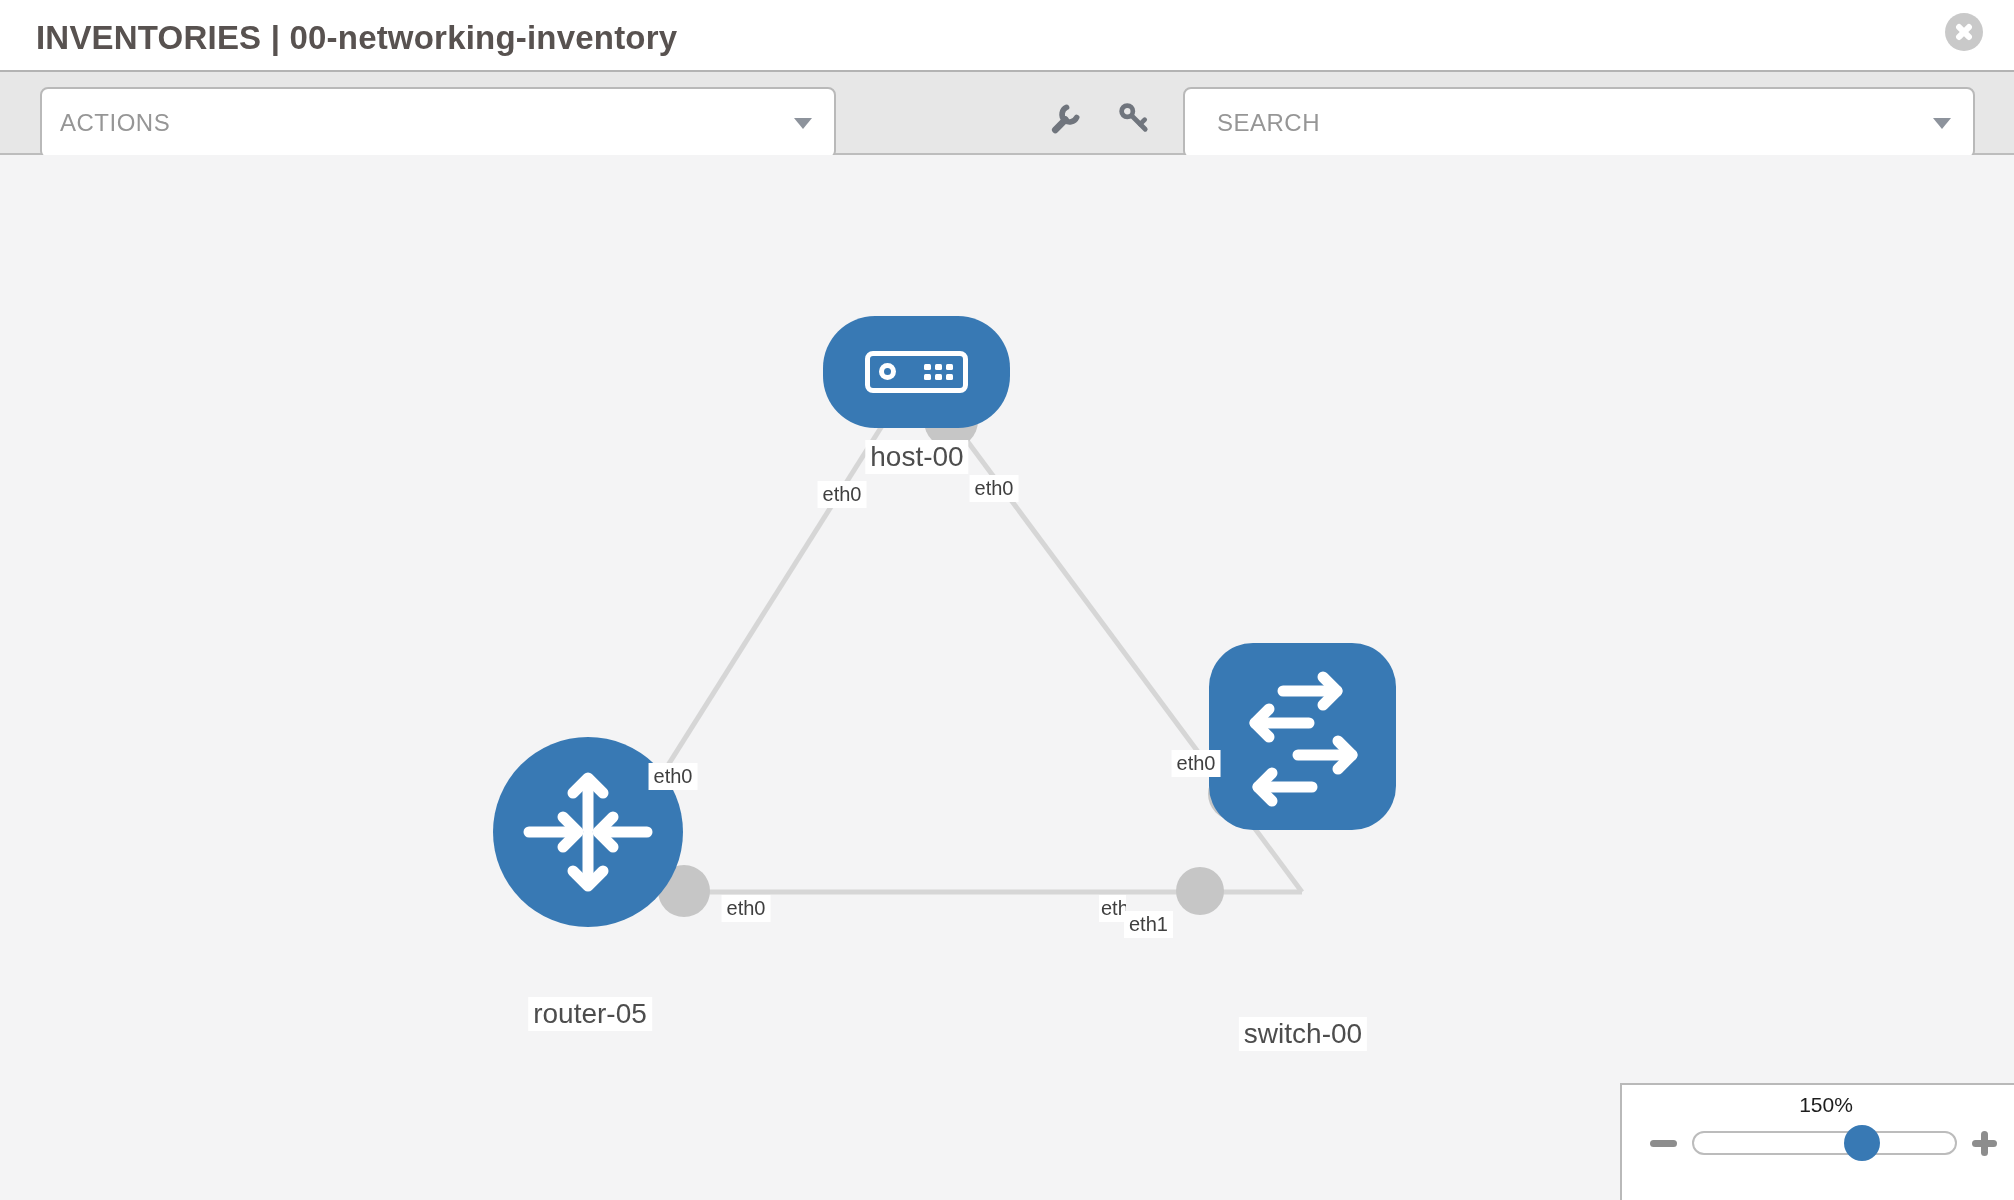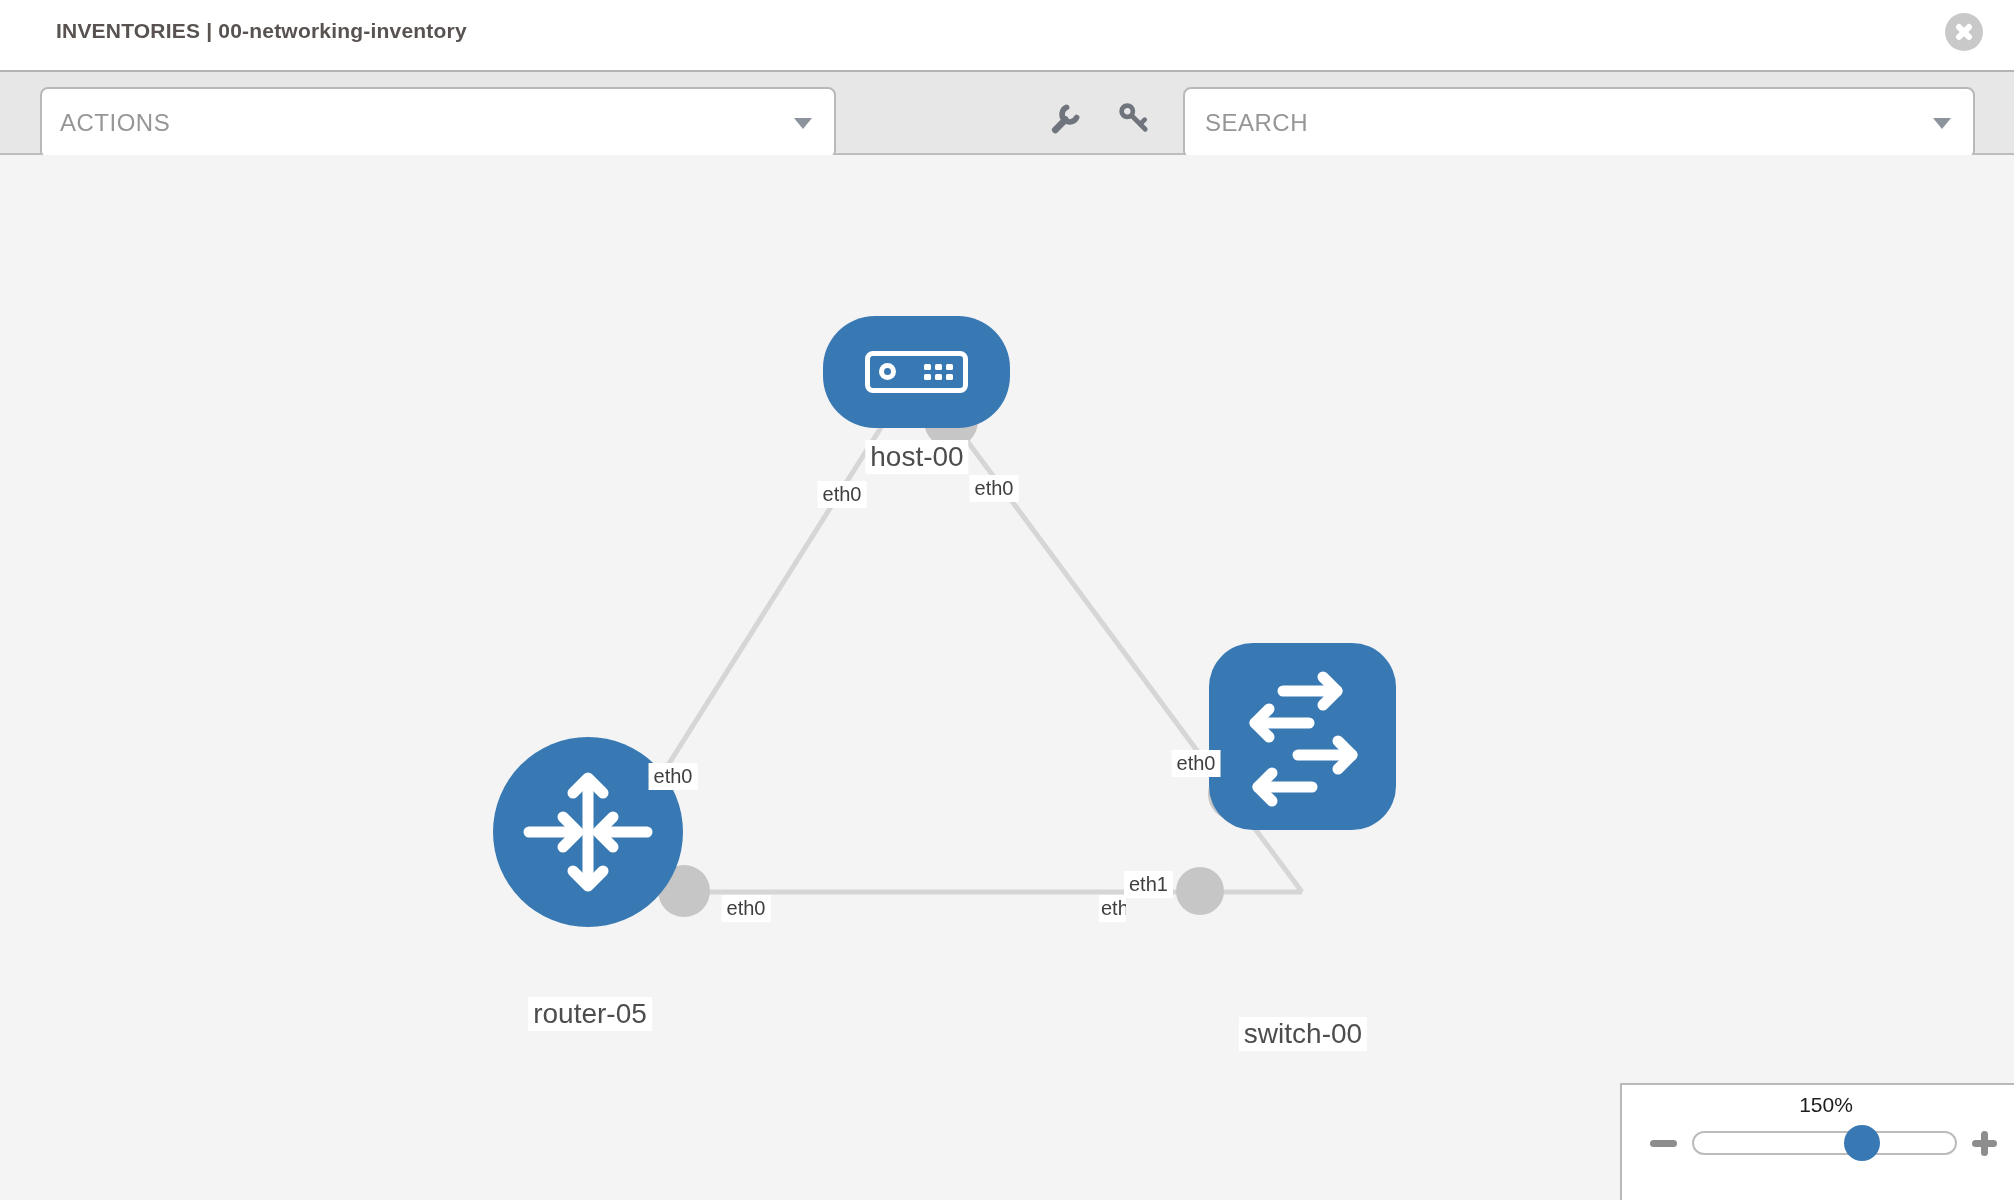--- a/index.html
+++ b/index.html
@@ -2,37 +2,37 @@
 <html><head>
 <meta charset="utf-8">
 <style>
   html,body{margin:0;padding:0;background:#fff;}
   body{width:2014px;height:1200px;position:relative;overflow:hidden;
        font-family:"Liberation Sans", sans-serif;}
   .window{position:absolute;inset:0;}
 
   
   .hdr{position:absolute;left:0;top:0;width:100%;height:70px;background:#ffffff;}
-  .hdr-title{position:absolute;left:56px;top:19px;font-size:21px;font-weight:bold;color:#585250;letter-spacing:.2px;}
+  .hdr-title{position:absolute;left:36px;top:19px;font-size:33px;font-weight:bold;color:#585250;letter-spacing:.2px;}
   .close-btn{position:absolute;left:1945px;top:13px;width:38px;height:38px;border-radius:50%;
              background:#c9c9c9;cursor:pointer;}
   .close-btn .bar{position:absolute;left:9px;top:16px;width:20px;height:6px;border-radius:3px;background:#fff;}
   .close-btn .bar.b1{transform:rotate(45deg);}
   .close-btn .bar.b2{transform:rotate(-45deg);}
 
   
   .tbar{position:absolute;left:0;top:70px;width:100%;height:85px;background:#e7e7e7;
         border-top:2px solid #b3b3b3;border-bottom:2px solid #bdbdbd;box-sizing:border-box;}
   .selbox{position:absolute;top:15px;height:72px;background:#fff;border:2px solid #b9b9b9;border-radius:8px;
           box-sizing:border-box;display:flex;align-items:center;}
   .selbox .seltext{padding-left:18px;font-size:24px;color:#969696;letter-spacing:.5px;}
   .caret{position:absolute;right:22px;top:50%;margin-top:-5px;width:0;height:0;
          border-left:9px solid transparent;border-right:9px solid transparent;border-top:11px solid #8d939c;}
   .actions-box{left:40px;width:796px;}
-  .search-box{left:1183px;width:792px;}
+  .search-box{left:1183px;width:792px;padding-left:12px;}
   .search-box input{border:none;outline:none;background:transparent;width:640px;margin-left:18px;
                     font-size:24px;color:#444;font-family:"Liberation Sans",sans-serif;letter-spacing:.5px;}
   .search-box input::placeholder{color:#969696;opacity:1;}
   .tool-ico{position:absolute;top:28px;width:36px;height:36px;cursor:pointer;}
   .wrench{left:1048px;}
   .key{left:1116px;}
 
   
   .canvas{position:absolute;left:0;top:155px;width:2014px;height:1045px;background:#f4f4f5;}
   .edges{position:absolute;left:0;top:0;}
@@ -180,21 +180,21 @@
     <span class="lbl node-lbl" style="left:917px;top:285px;">host-00</span>
     <span class="lbl node-lbl" style="left:590px;top:842px;">router-05</span>
     <span class="lbl node-lbl" style="left:1303px;top:842px;margin-top:20px;">switch-00</span>
 
     <span class="lbl if-lbl" style="left:842px;top:302px;">eth0</span>
     <span class="lbl if-lbl" style="left:994px;top:296px;">eth0</span>
     <span class="lbl if-lbl" style="left:673px;top:584px;">eth0</span>
     <span class="lbl if-lbl" style="left:1196px;top:571px;">eth0</span>
     <span class="lbl if-lbl" style="left:746px;top:716px;">eth0</span>
     <span class="lbl if-lbl anchor-left clip" style="left:1099px;top:716px;">eth0</span>
-    <span class="lbl if-lbl anchor-left" style="left:1124px;top:692px;">eth1</span>
+    <span class="lbl if-lbl anchor-left" style="left:1124px;top:732px;">eth1</span>
 
     <div class="zoom-panel">
       <div class="zoom-pct">150%</div>
       <div class="zbar zoom-minus"></div>
       <div class="zoom-track"></div>
       <div class="zoom-thumb"></div>
       <div class="zbar zoom-plus-h"></div>
       <div class="zbar zoom-plus-v"></div>
     </div>
 

